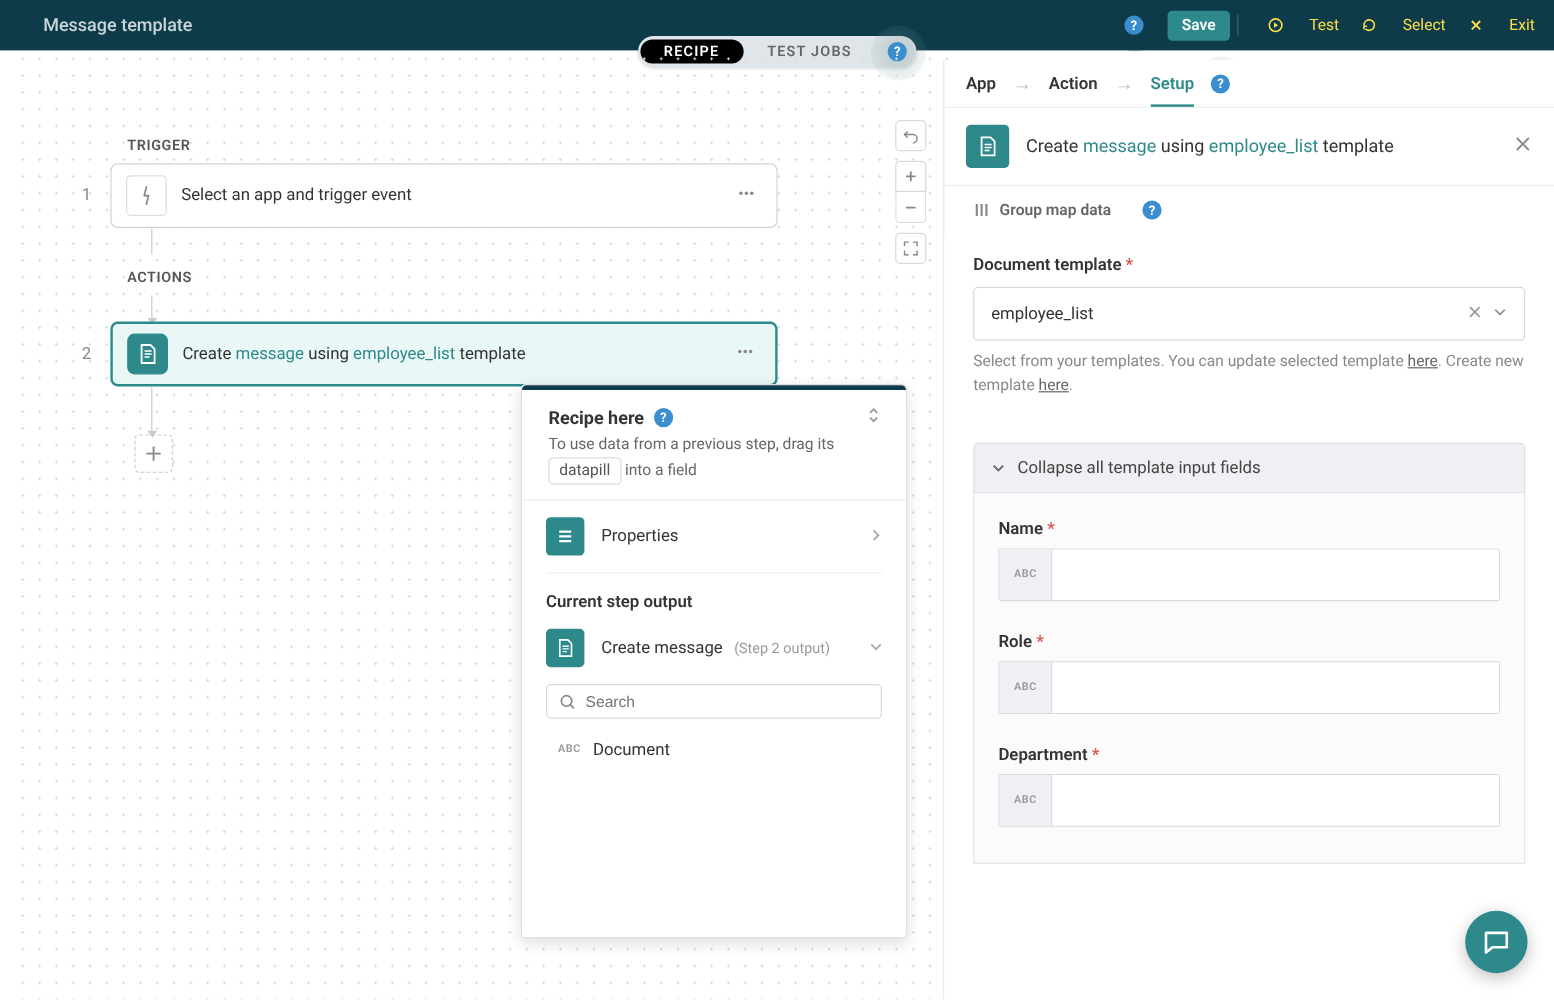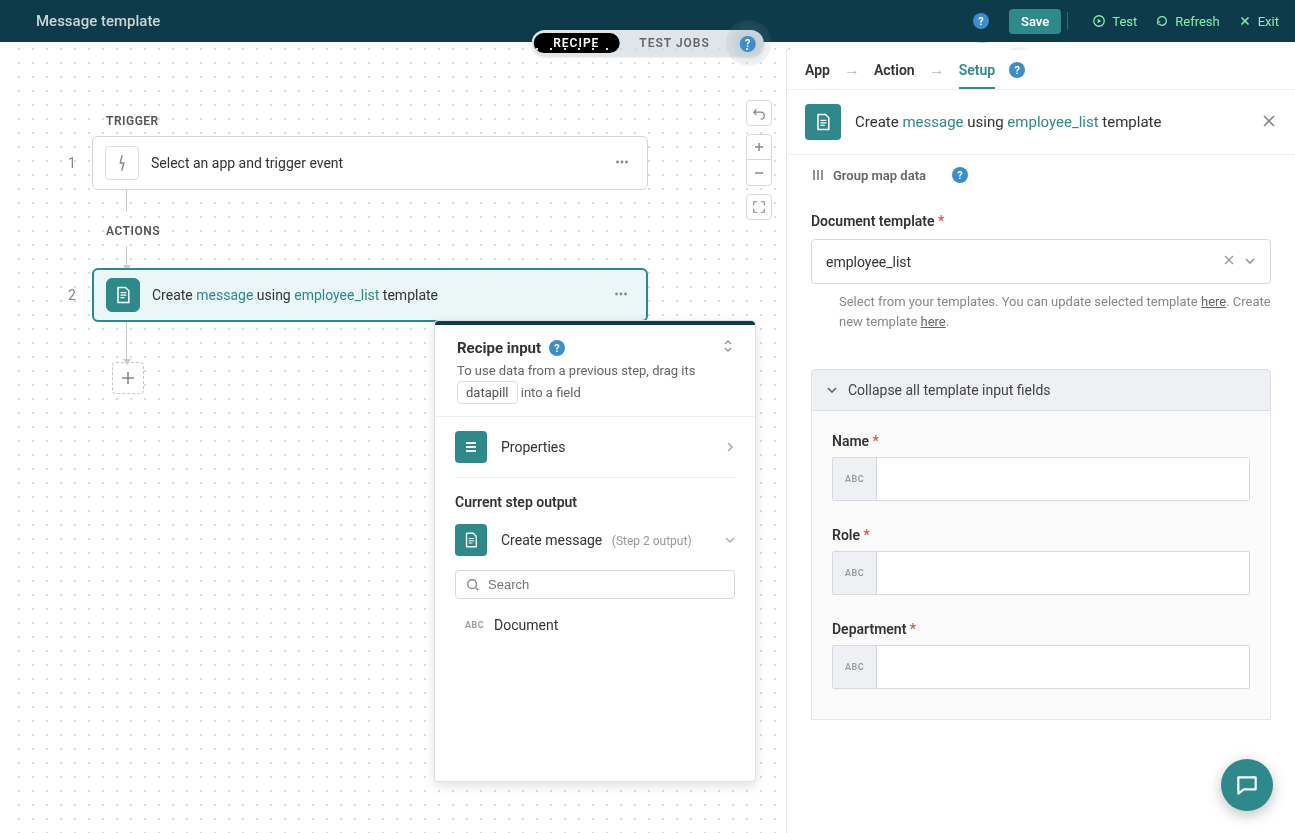--- a/index.html
+++ b/index.html
@@ -2,21 +2,21 @@
 <html><head>
 <meta charset="utf-8">
 <style>
 * { box-sizing: border-box; margin: 0; padding: 0; }
 body { font-family: -apple-system, BlinkMacSystemFont, "Segoe UI", Roboto, sans-serif; font-size: 14px; color: #333; background: #fff; width: 1295px; height: 833px; overflow: hidden; position: relative; }
 
 
 .top-header { height: 42px; background: #0d3b4a; display: flex; align-items: center; padding: 0 16px 0 36px; color: #c9d5d9; }
 .top-header .title { font-size: 15px; font-weight: 500; color: #c9d5d9; }
 .top-header .spacer { flex: 1; }
-.top-header .hbtn { display: inline-flex; align-items: center; gap: 6px; margin-left: 18px; font-size: 13px; color: #86efac; cursor: pointer; }
+.top-header .hbtn { display: inline-flex; align-items: center; gap: 21px; margin-left: 18px; font-size: 13px; color: #fde047; cursor: pointer; }
 .top-header .hbtn svg { width: 14px; height: 14px; }
 .save-btn { background: #2e8a8a; color: #fff; border-radius: 4px; padding: 5px 12px; font-size: 13px; font-weight: 600; cursor: pointer; }
 .help-circle { width: 28px; height: 28px; display: inline-flex; align-items: center; justify-content: center; border-radius: 50%; }
 .hn-highlight { position: relative; }
 .hn-highlight::before { content: ''; position: absolute; top: -18px; left: -12px; width: 54px; height: 54px; border-radius: 50%; background: radial-gradient(circle, rgba(40,90,100,0.9), rgba(40,90,100,0)); z-index: -1; }
 
 
 .subtabs { position: absolute; top: 30px; left: 50%; transform: translateX(-50%); display: flex; align-items: center; background: #e0e5e9; border-radius: 18px; height: 26px; padding: 2px; box-shadow: 0 1px 3px rgba(0,0,0,0.15); }
 .subtabs .tab { padding: 3px 20px; font-size: 12px; letter-spacing: 1px; color: #666; border-radius: 14px; cursor: pointer; font-weight: 600; }
 .subtabs .tab.active { background: #000; color: #fff; }
@@ -84,21 +84,21 @@
 .action-header .txt { flex: 1; font-size: 15px; }
 .action-header .close { color: #888; cursor: pointer; font-size: 18px; }
 .group-map { display: flex; align-items: center; gap: 8px; padding: 12px 24px; font-size: 13px; color: #666; font-weight: 600; }
 
 .form-area { flex: 1; overflow-y: auto; padding: 18px 24px; background: #fff; }
 .form-label { font-size: 14px; font-weight: 600; margin-bottom: 10px; }
 .req { color: #d9534f; }
 .select-box { border: 1px solid #d5dade; border-radius: 4px; padding: 12px 14px; display: flex; align-items: center; gap: 8px; }
 .select-box .val { flex: 1; font-size: 14px; }
 .select-box .clear { color: #999; cursor: pointer; font-size: 16px; }
-.help-text { font-size: 13px; color: #888; margin-top: 8px; line-height: 1.5; margin-left: 28px; }
+.help-text { font-size: 13px; color: #888; margin-top: 8px; line-height: 1.5; }
 .help-text a { color: #666; text-decoration: underline; }
 
 .collapse-bar { background: #eef0f3; border: 1px solid #dcdfe3; border-radius: 4px 4px 0 0; padding: 12px 14px; display: flex; align-items: center; gap: 10px; font-size: 14px; color: #444; cursor: pointer; margin-top: 10px; }
 .field-group { border: 1px solid #e3e6ea; border-top: none; padding: 22px 20px 4px 20px; background: #fbfbfc; }
 .field-item { margin-bottom: 26px; }
 .field-item .flabel { font-size: 14px; font-weight: 600; margin-bottom: 8px; }
 .input-row { display: flex; border: 1px solid #d5dade; border-radius: 2px; background: #fff; }
 .input-row .abc { width: 44px; background: #eef0f3; border-right: 1px solid #d5dade; display: flex; align-items: center; justify-content: center; font-size: 9px; color: #999; letter-spacing: 0.5px; font-weight: 600; }
 .input-row textarea { flex: 1; border: none; outline: none; resize: none; padding: 10px; height: 42px; font-family: inherit; font-size: 14px; }
 
@@ -124,21 +124,21 @@
     <svg viewBox="0 0 16 16">
         <circle cx="8" cy="8" r="6" fill="none" stroke="currentColor" stroke-width="1.5"></circle>
         <path d="M6.5 5.5 L10.5 8 L6.5 10.5 Z" fill="currentColor"></path>
       </svg>
     <span>Test</span>
   </div>
   <div class="hbtn">
     <svg viewBox="0 0 16 16">
         <path d="M3 8a5 5 0 1 1 1.5 3.5M3 12v-3h3" fill="none" stroke="currentColor" stroke-width="1.5"></path>
       </svg>
-    <span>Refresh</span>
+    <span>Select</span>
   </div>
   <div class="hbtn">
     <svg viewBox="0 0 16 16">
         <path d="M4 4 L12 12 M12 4 L4 12" stroke="currentColor" stroke-width="1.8"></path>
       </svg>
     <span>Exit</span>
   </div>
 </div>
 
 <div class="subtabs">
@@ -222,21 +222,21 @@
         </svg>
     </div>
   </div>
 </div>
 
 <div class="recipe-data">
   <div class="rd-top"></div>
   <div class="rd-header">
     <div class="rd-header-left">
       <div class="rd-title">
-        <span>Recipe input</span>
+        <span>Recipe here</span>
         <span class="qmark blue">?</span>
       </div>
       <div class="rd-desc">
         <span>To use data from a previous step, drag its</span>
         <span class="datapill">datapill</span>
         <span>into a field</span>
       </div>
     </div>
     <div class="rd-collapse">
       <svg width="14" height="14" viewBox="0 0 14 14">

